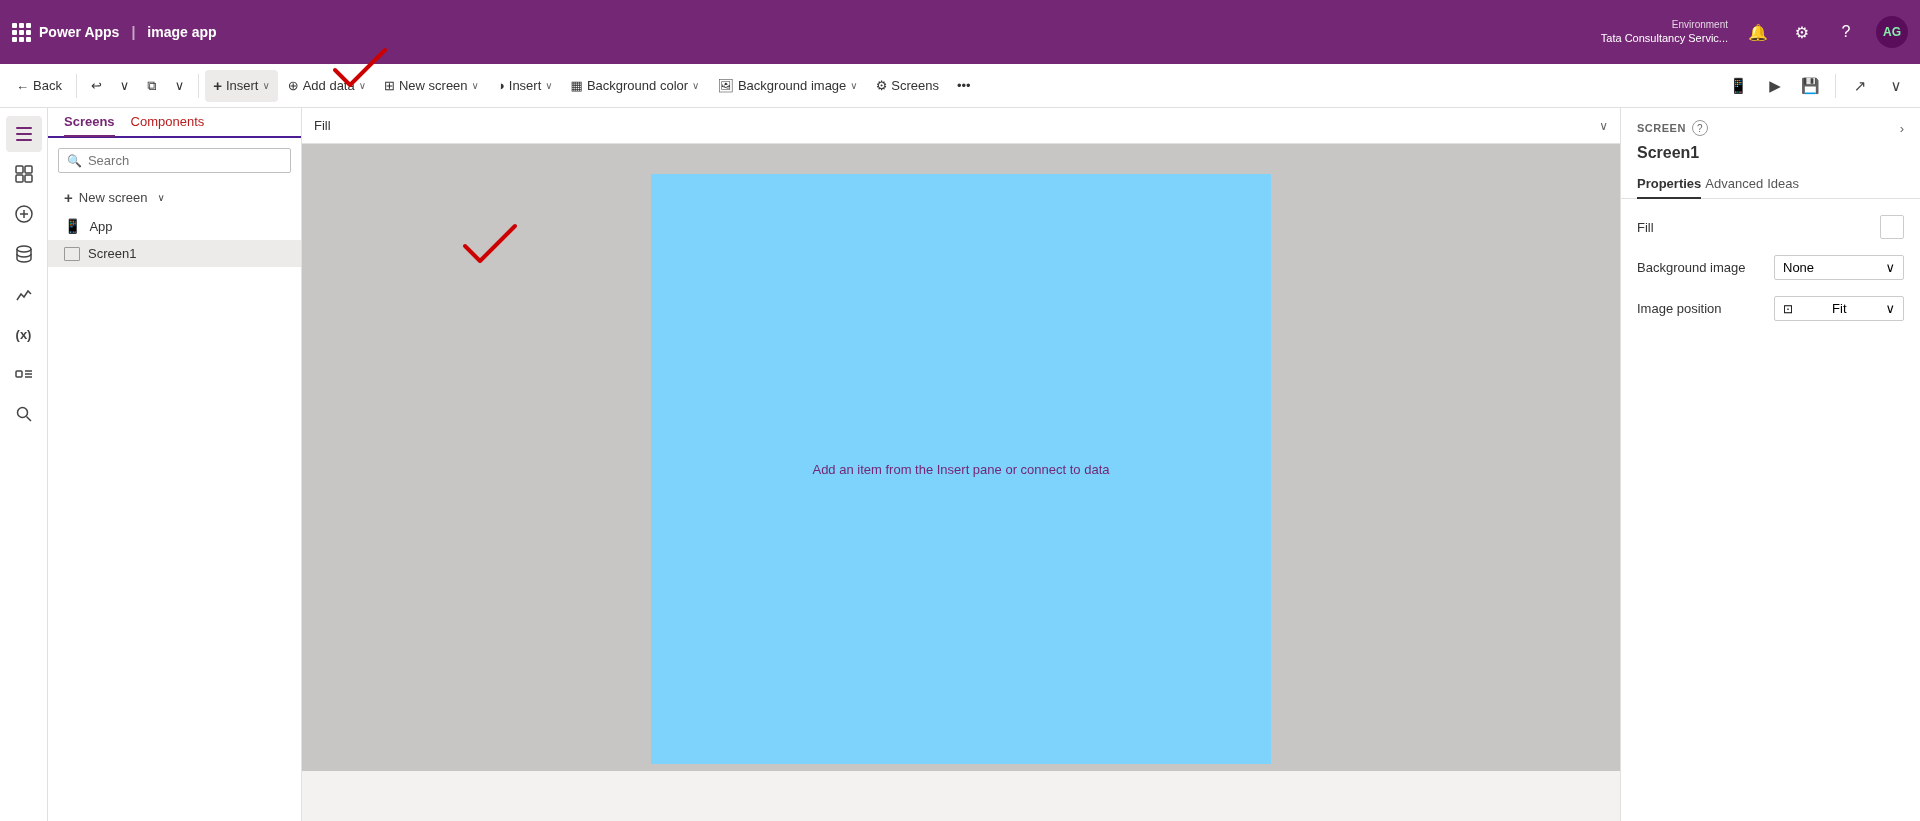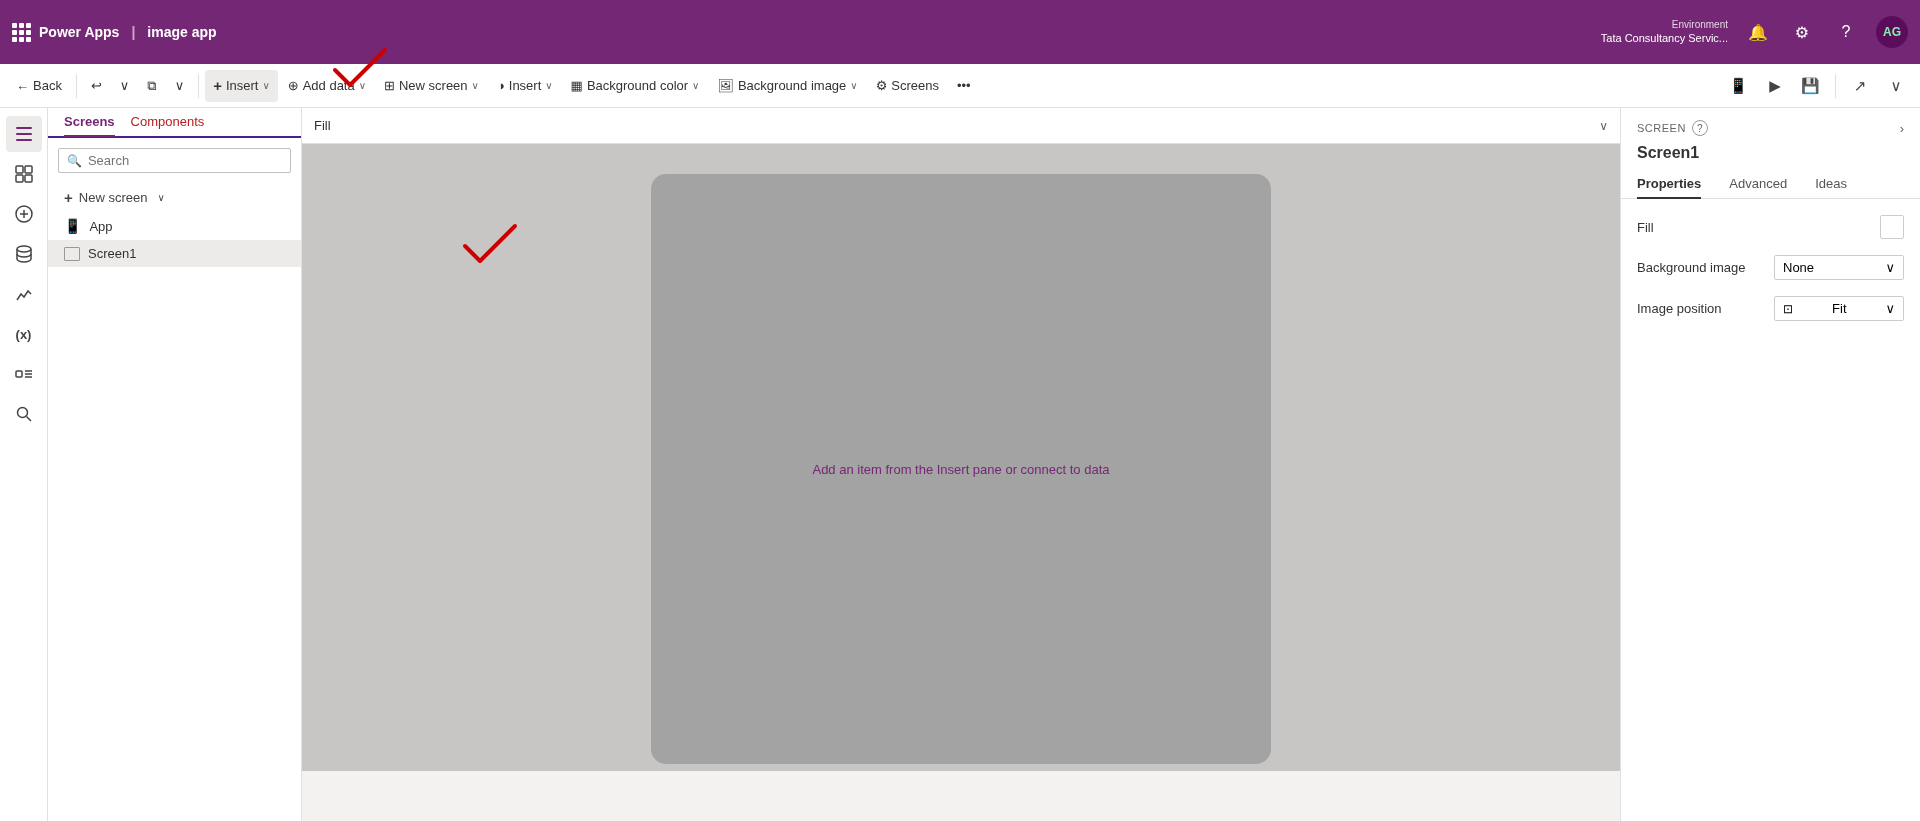--- a/index.html
+++ b/index.html
@@ -250,28 +250,27 @@
       flex: 1;
       background: #c8c6c4;
       display: flex;
       align-items: flex-start;
       justify-content: center;
       padding: 30px 0;
       overflow: hidden;
       position: relative;
     }
     .canvas-screen {
-      background: #a3a3a3;
+      background: #7dd3fc;
       width: 620px;
       height: 590px;
       display: flex;
       align-items: center;
       justify-content: center;
       position: relative;
-      border-radius: 15px;
     }
     .canvas-hint {
       font-size: 13px;
       color: #666;
       text-align: center;
     }
     .canvas-hint span {
       color: #742774;
       cursor: pointer;
     }
@@ -321,21 +320,21 @@
       flex-direction: column;
     }
     .right-panel-header {
       padding: 12px 16px 8px;
       display: flex;
       align-items: center;
       gap: 6px;
     }
     .right-panel-screen-label {
       font-size: 11px;
-      font-weight: 400;
+      font-weight: 700;
       color: #666;
       text-transform: uppercase;
       letter-spacing: 0.5px;
     }
     .right-panel-help {
       width: 16px;
       height: 16px;
       border: 1px solid #999;
       border-radius: 50%;
       display: flex;
@@ -353,21 +352,21 @@
     .right-panel-title {
       padding: 0 16px 8px;
       font-size: 16px;
       font-weight: 600;
       color: #333;
     }
     .right-panel-tabs {
       display: flex;
       padding: 0 16px;
       border-bottom: 1px solid #e0e0e0;
-      gap: 28px;
+      gap: 4px;
     }
     .right-panel-tab {
       padding: 6px 0;
       font-size: 13px;
       cursor: pointer;
       color: #555;
       border-bottom: 2px solid transparent;
       margin-bottom: -1px;
     }
     .right-panel-tab.active {

